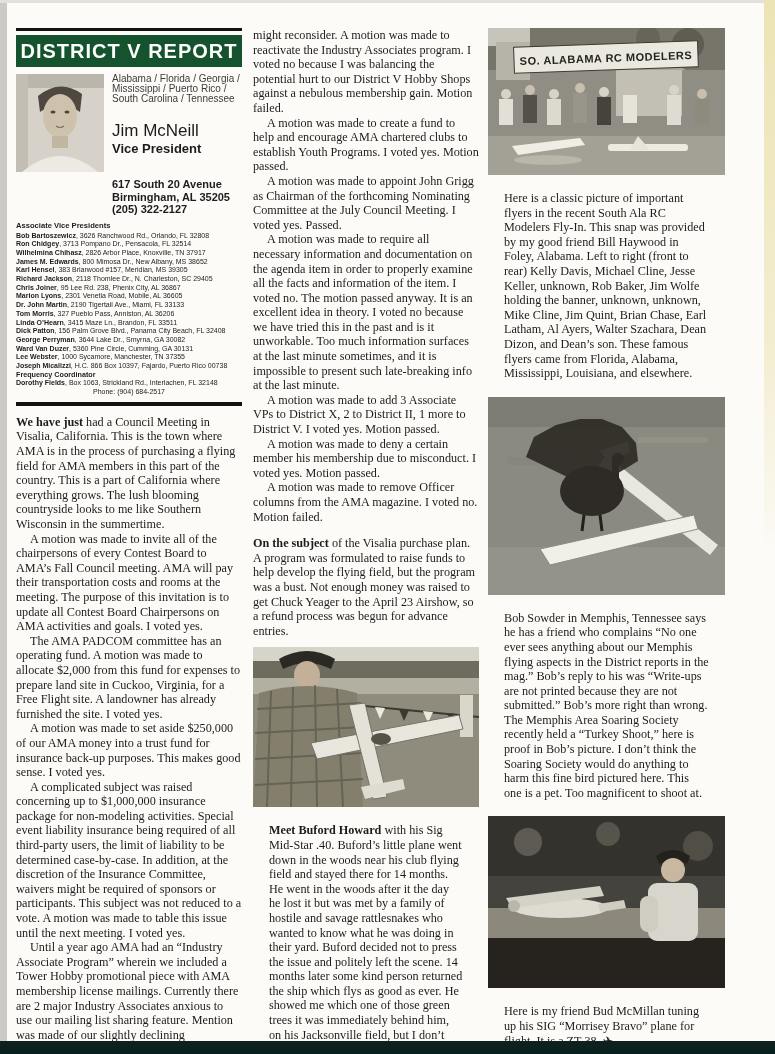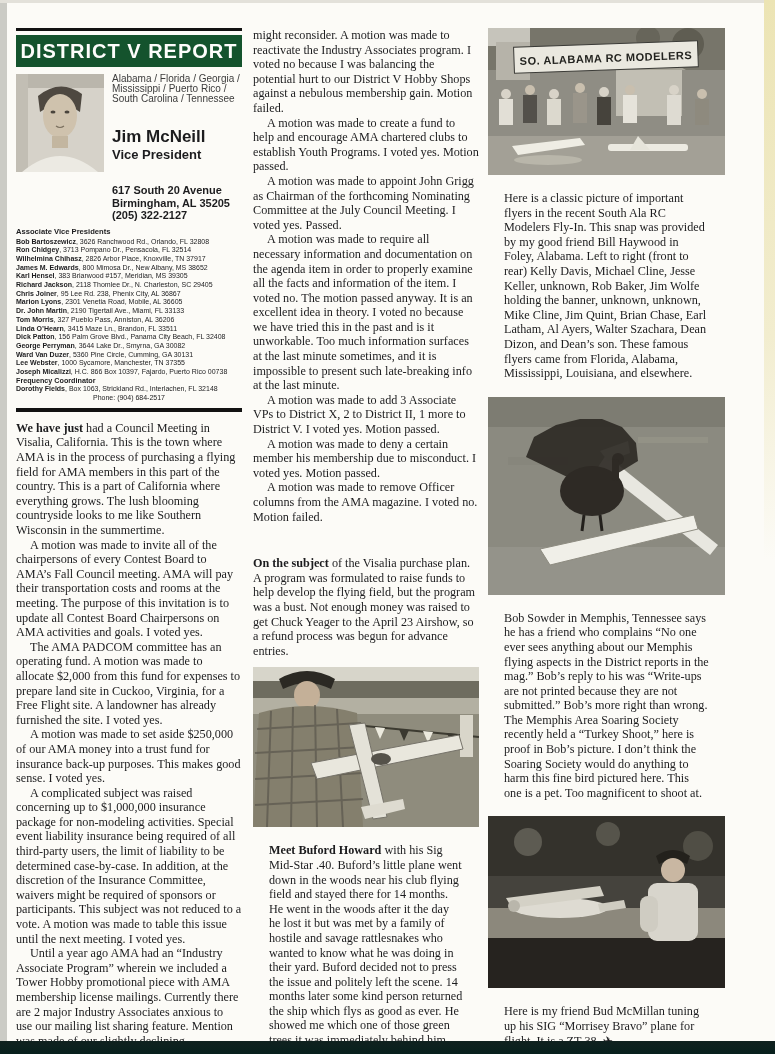--- a/index.html
+++ b/index.html
@@ -26,37 +26,37 @@
   .masthead-topline{height:3px;background:#121212;margin-bottom:4px;}
   .masthead-bar{
     background:#14532d;color:#fdfdfb;text-align:center;
     font-family:"Liberation Sans",sans-serif;font-weight:bold;
     font-size:20px;letter-spacing:1px;padding:5px 0 4px;
   }
   .masthead-body{display:flex;margin-top:7px;}
   .portrait{flex:0 0 88px;margin-right:8px;}
   .officer-block{font-family:"Liberation Sans",sans-serif;}
   .region{font-size:10px;line-height:10px;color:#3c3c3c;font-weight:normal;}
-  .officer-name{font-size:17px;font-weight:bold;margin-top:23px;}
+  .officer-name{font-size:17px;font-weight:normal;margin-top:17px;}
   .officer-title{font-size:13px;font-weight:bold;}
   .officer-address{font-size:11px;font-weight:bold;line-height:12.5px;margin-top:22px;}
   .assoc-header{font-family:"Liberation Sans",sans-serif;font-weight:bold;font-size:7.6px;margin-top:5px;}
   .assoc-list{font-family:"Liberation Sans",sans-serif;font-size:7px;line-height:8.7px;margin-top:2px;}
   .assoc-item{white-space:nowrap;overflow:hidden;}
   .assoc-name{font-weight:bold;}
   .freq-header{font-weight:bold;font-family:"Liberation Sans",sans-serif;font-size:7.2px;line-height:8.7px;}
   .freq-phone{text-align:center;}
   .masthead-rule{height:4px;background:#121212;margin-top:5px;}
 
   
   .bodytext{margin:0;font-size:12.2px;line-height:14.6px;text-align:left;}
   .bodytext .lead{font-weight:bold;}
   .indent{text-indent:14px;}
   .first-body{margin-top:9px;}
-  .section-gap{margin-top:32px;}
+  .section-gap{margin-top:12px;}
   .caption{margin:16px;font-size:12.2px;line-height:14.6px;}
   .caption .lead{font-weight:bold;}
 
   .photo{display:block;background:#9a988e;}
   .photo-mid{margin:9px 0 7px;}
   .photo-r1{margin-bottom:7px;}
   .photo-r2{margin:8px 0 7px;}
   .photo-r3{margin:8px 0 7px;}
 
   .footer{

